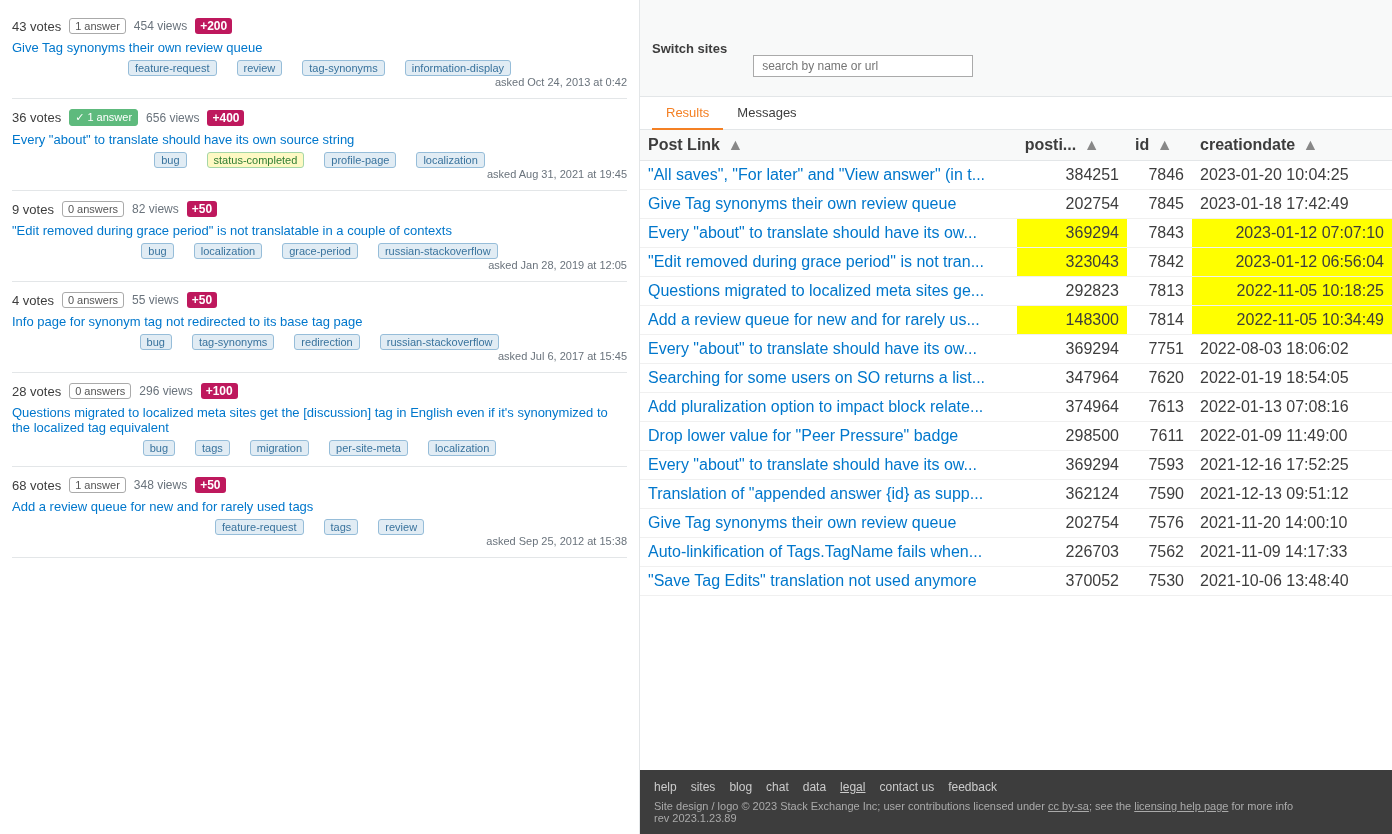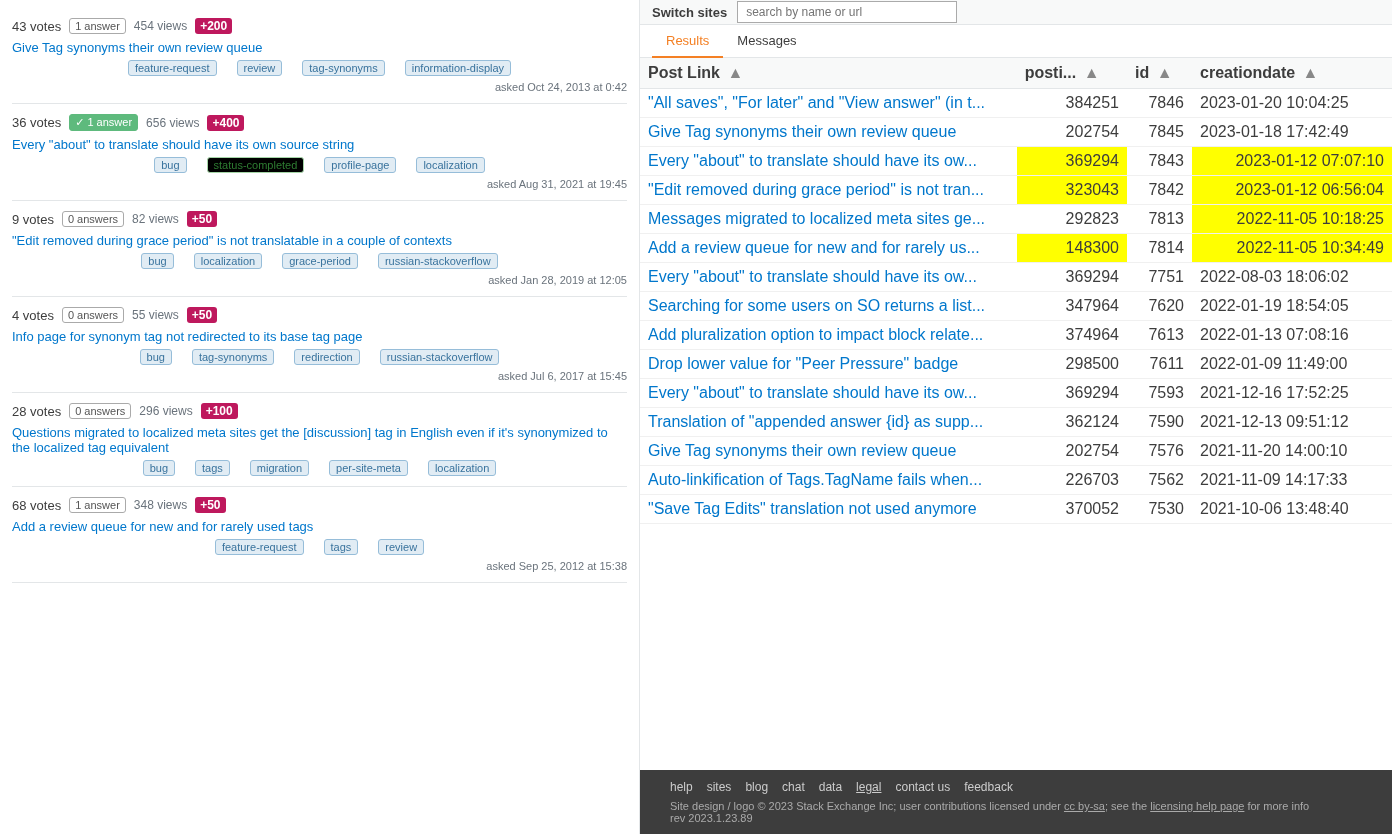--- a/index.html
+++ b/index.html
@@ -67,56 +67,56 @@
       justify-content: center;
     }
     .tag {
       background: #e1ecf4;
       color: #39739d;
       border: 1px solid #96bdd9;
       border-radius: 3px;
       padding: 1px 6px;
       font-size: 11px;
     }
-    .tag.green { background: #000000; color: #2e7d32; border-color: #a5d6a7; }
+    .tag.green { background: #fef9c3; color: #2e7d32; border-color: #a5d6a7; }
 
     .asked-date {
       font-size: 11px;
       color: #6a737c;
-      margin-top: 5px;
       text-align: right;
     }
 
     
     #right-panel {
       flex: 1;
       display: flex;
       flex-direction: column;
       overflow: hidden;
     }
 
     .switch-sites-bar {
       display: flex;
       align-items: center;
-      gap: 10px;
-      padding: 1px 12px;
+      gap: 26px;
+      padding: 19px 12px;
       border-bottom: 1px solid #e3e6e8;
       background: #f8f9f9;
     }
     .switch-sites-label {
       font-weight: bold;
       font-size: 13px;
       color: #3d3d3d;
     }
     .switch-sites-input {
       border: 1px solid #aaa;
       padding: 3px 8px;
       font-size: 12px;
       width: 220px;
       color: #888;
+      margin-top: 36px;
     }
 
     .tabs-bar {
       display: flex;
       border-bottom: 1px solid #e3e6e8;
       background: #fff;
       padding: 0 12px;
     }
     .tab {
       padding: 8px 14px;
@@ -166,21 +166,21 @@
       white-space: nowrap;
       overflow: hidden;
       text-overflow: ellipsis;
     }
     .post-link-cell a { color: #0077cc; text-decoration: none; }
 
     
     .footer {
       background: #3d3d3d;
       color: #ccc;
-      padding: 10px 30px;
+      padding: 10px 14px;
       font-size: 12px;
     }
     .footer-links {
       display: flex;
       gap: 14px;
       margin-bottom: 6px;
     }
     .footer-links a {
       color: #ccc;
       text-decoration: none;
@@ -335,21 +335,21 @@
             <td class="num">7843</td>
             <td class="highlight">2023-01-12 07:07:10</td>
           </tr>
           <tr>
             <td class="post-link-cell"><a href="#">"Edit removed during grace period" is not tran...</a></td>
             <td class="highlight">323043</td>
             <td class="num">7842</td>
             <td class="highlight">2023-01-12 06:56:04</td>
           </tr>
           <tr>
-            <td class="post-link-cell"><a href="#">Messages migrated to localized meta sites ge...</a></td>
+            <td class="post-link-cell"><a href="#">Questions migrated to localized meta sites ge...</a></td>
             <td class="num">292823</td>
             <td class="num">7813</td>
             <td class="highlight">2022-11-05 10:18:25</td>
           </tr>
           <tr>
             <td class="post-link-cell"><a href="#">Add a review queue for new and for rarely us...</a></td>
             <td class="highlight">148300</td>
             <td class="num">7814</td>
             <td class="highlight">2022-11-05 10:34:49</td>
           </tr>

